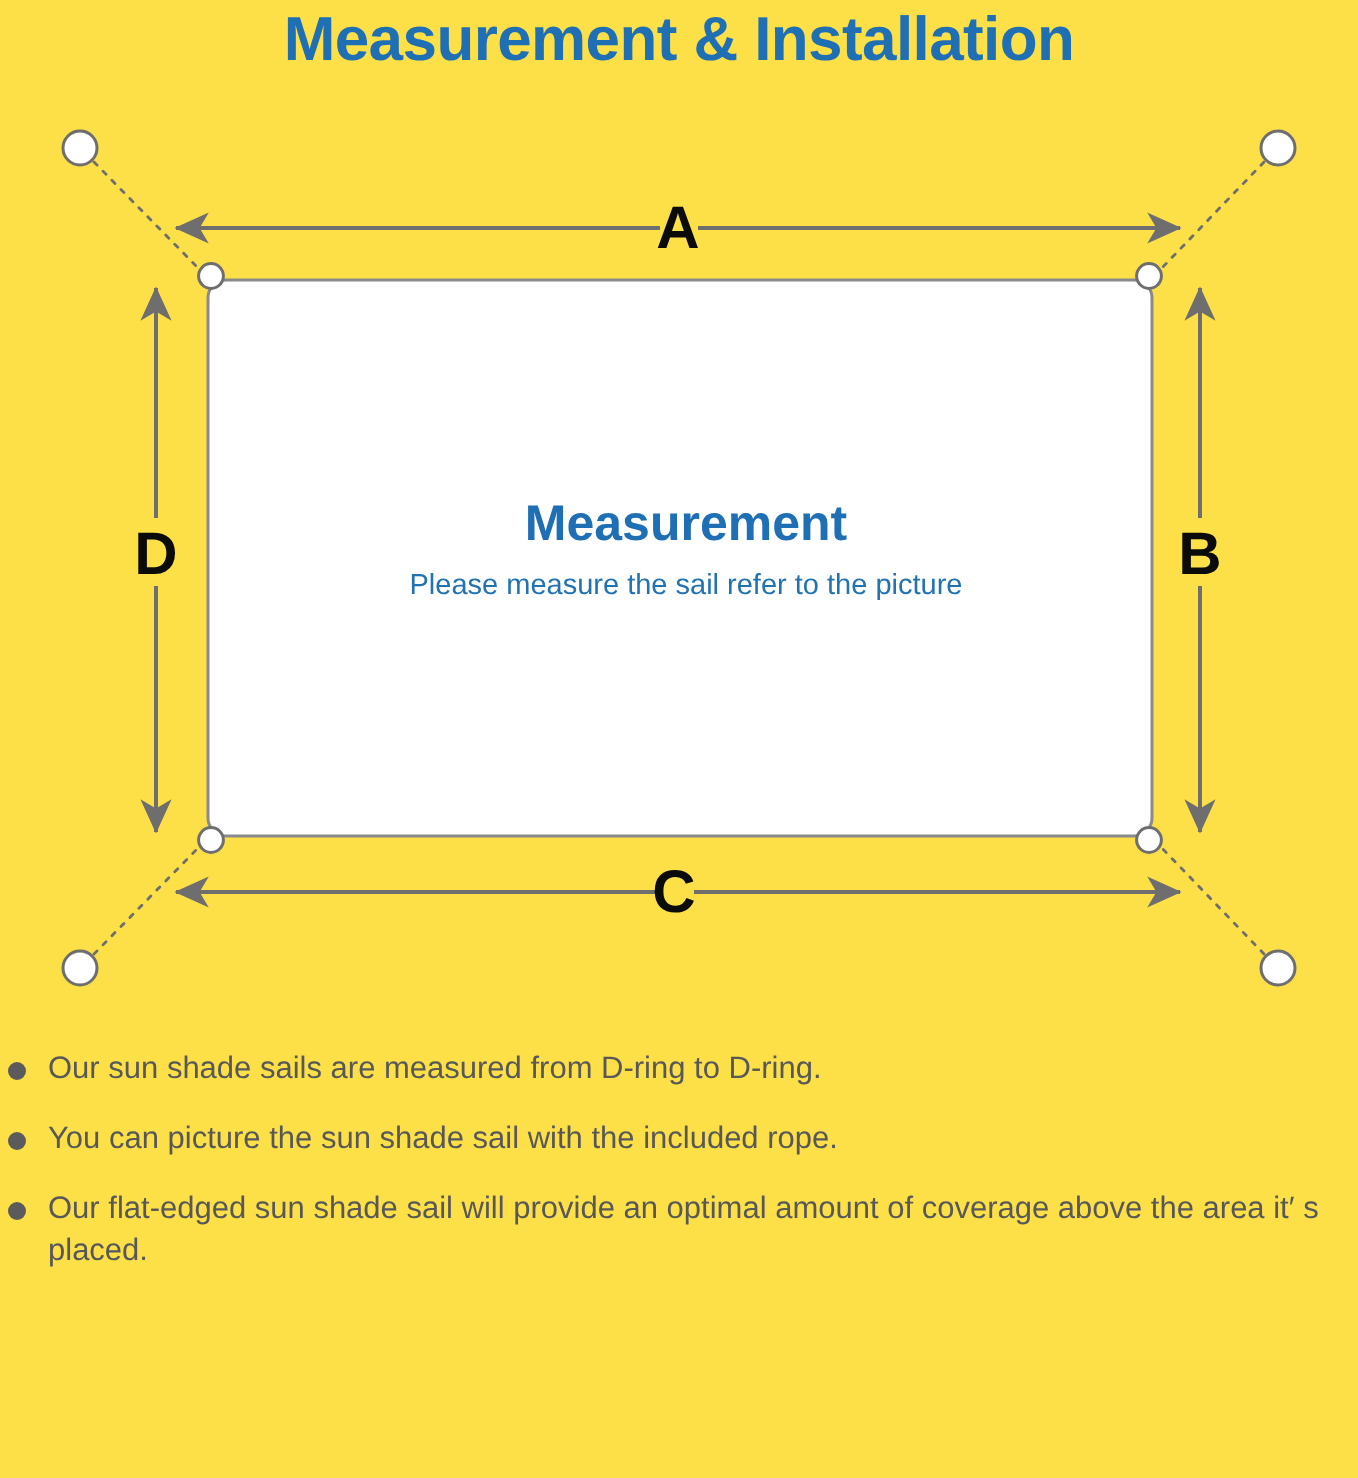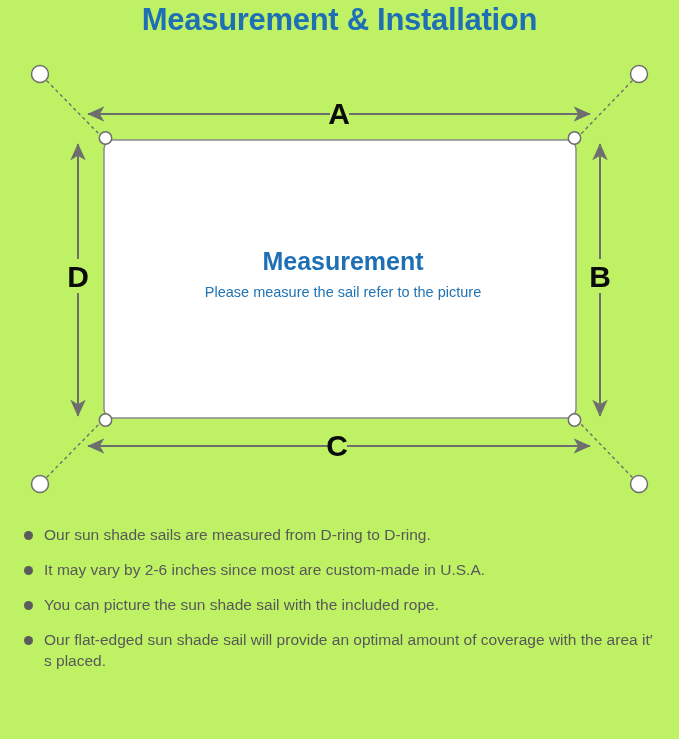--- a/index.html
+++ b/index.html
@@ -13,21 +13,21 @@
     font-family: "Liberation Sans", sans-serif;
     -webkit-font-smoothing: antialiased;
     overflow: hidden;
     position: relative;
   }
 
   #page {
     position: relative;
     width: 679px;
     height: 739px;
-    background: #bef264;
+    background: #fde047;
   }
 
   
   .title {
     position: absolute;
     left: 0;
     top: 0;
     width: 679px;
     text-align: center;
     font-family: "Liberation Sans", sans-serif;
@@ -74,21 +74,21 @@
   .notes {
     position: absolute;
     left: 0;
     top: 524px;
     width: 679px;
   }
   .note-row {
     position: relative;
     display: flex;
     align-items: flex-start;
-    padding: 0 16px 0 24px;
+    padding: 0 16px 0 4px;
     margin-bottom: 14px;
   }
   .note-bullet {
     flex: 0 0 auto;
     width: 9px;
     height: 9px;
     border-radius: 50%;
     background: #5b5b5b;
     margin-top: 7px;
     margin-right: 11px;
@@ -154,31 +154,27 @@
     </svg>
   </div>
 
   <div class="notes">
 
     <div class="note-row">
       <span class="note-bullet"></span>
       <span class="note-text">Our sun shade sails are measured from D-ring to D-ring.</span>
     </div>
 
-    <div class="note-row">
-      <span class="note-bullet"></span>
-      <span class="note-text">It may vary by 2-6 inches since most are custom-made in U.S.A.</span>
-    </div>
 
 
     <div class="note-row">
       <span class="note-bullet"></span>
       <span class="note-text">You can picture the sun shade sail with the included rope.</span>
     </div>
 
     <div class="note-row">
       <span class="note-bullet"></span>
-      <span class="note-text">Our flat-edged sun shade sail will provide an optimal amount of coverage with the area it′ s placed.</span>
+      <span class="note-text">Our flat-edged sun shade sail will provide an optimal amount of coverage above the area it′ s placed.</span>
     </div>
 
   </div>
 
 </div>
 
 </body></html>

